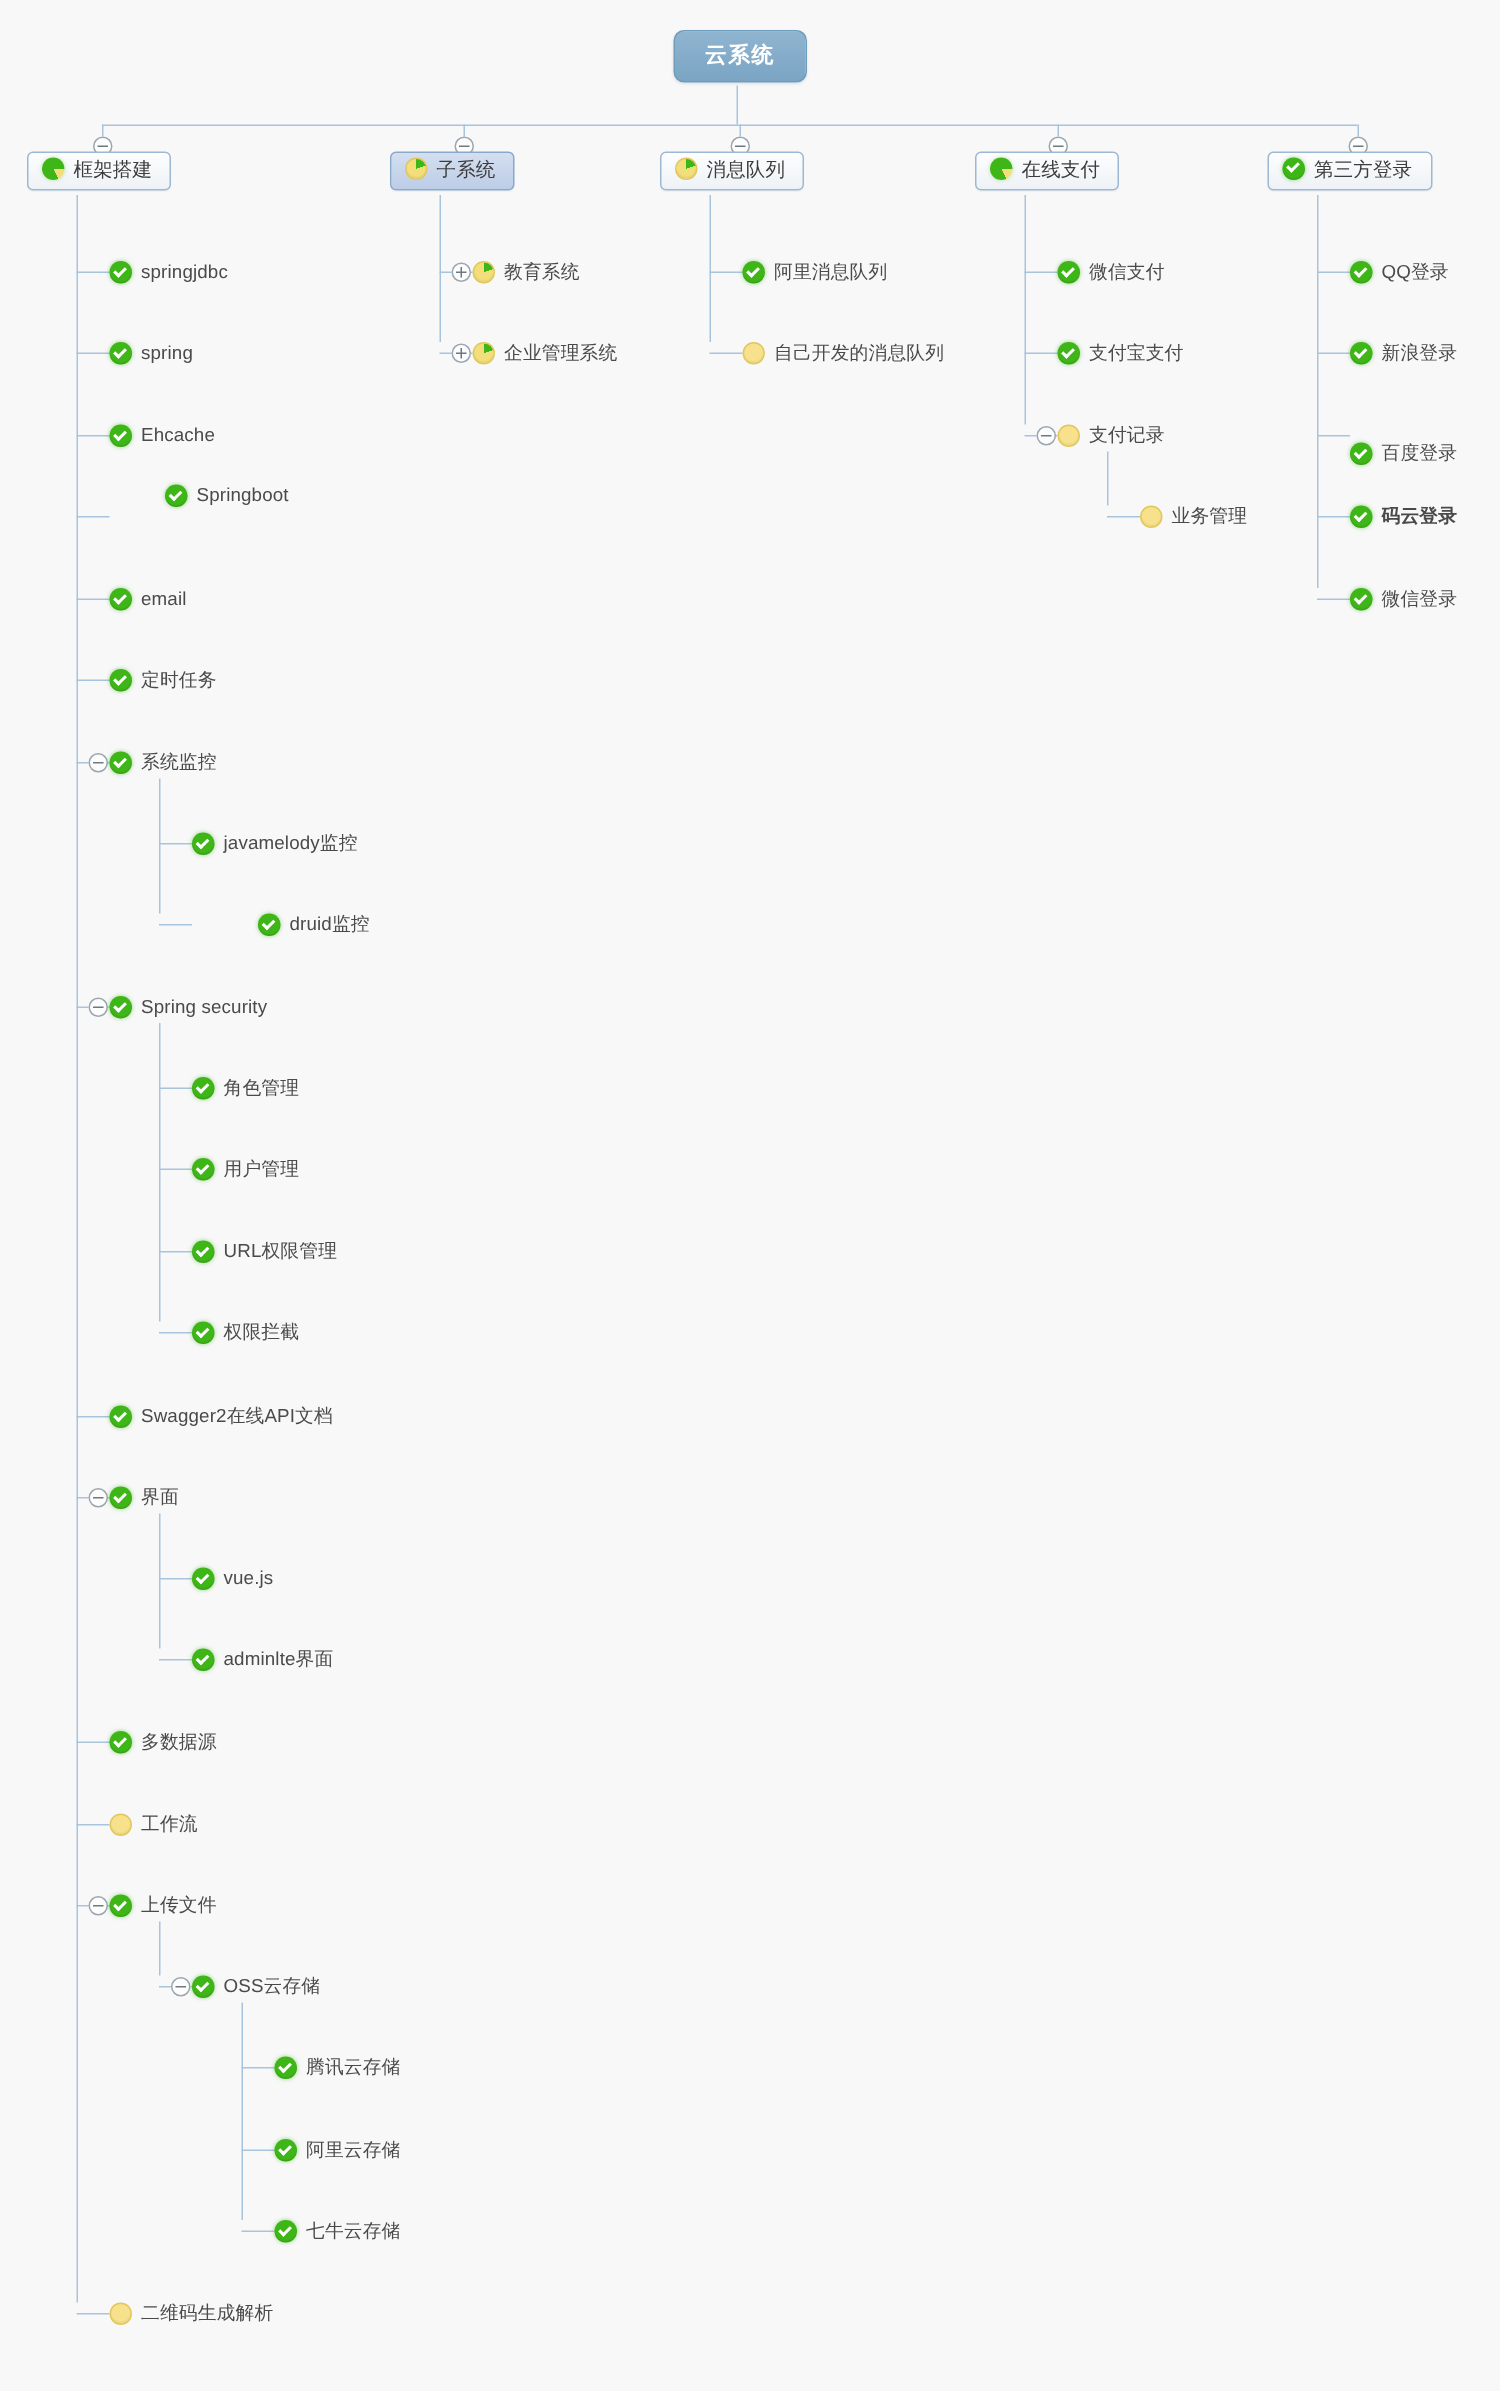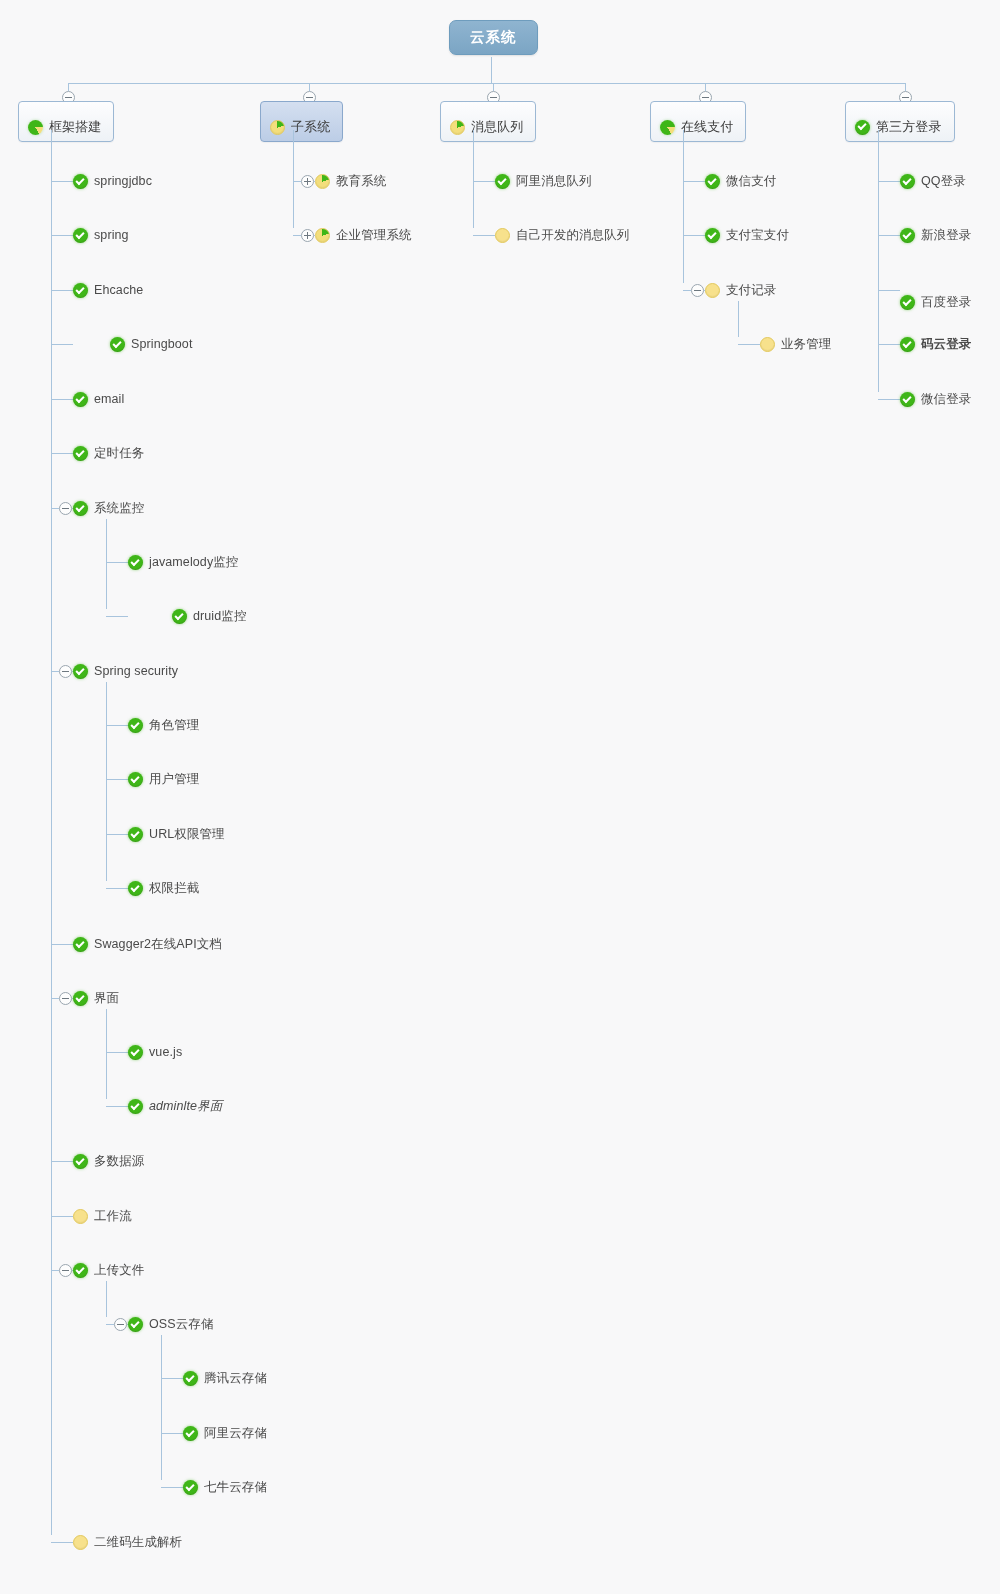--- a/index.html
+++ b/index.html
@@ -22,24 +22,23 @@
 
   .node .lbl{
     font-size:12.5px;color:#4a4a4a;letter-spacing:.1px;line-height:1;
   }
 
   
   .node.boxed{
     border:1px solid #9cb8d4;
     border-radius:4px;
     background:linear-gradient(180deg,#fdfdfe 0%,#eef2f6 100%);
-    padding:16px 12px 5px 9px;
+    padding:1px 12px 5px 9px;
     box-shadow:0 1px 1px rgba(0,0,0,.04);
     height:18px;
-    font-family:Liberation Mono, monospace;
   }
   .node.boxed.sel{
     background:linear-gradient(180deg,#d4dff0 0%,#bccde6 100%);
     border-color:#8aa8cc;
   }
   .node.boxed .lbl{font-size:13px;color:#3c3c3c;}
 
   
   .node.root{
     border:1px solid #6e9cbd;
@@ -129,21 +128,21 @@
     <div class="node" style="left: 73px; top: 228px;">
       <span class="sicon done"></span>
       <span class="lbl">spring</span>
     </div>
     <div class="hline" style="left: 51px; top: 290px; width: 22px;"></div>
     <div class="node" style="left: 73px; top: 283px;">
       <span class="sicon done"></span>
       <span class="lbl">Ehcache</span>
     </div>
     <div class="hline" style="left: 51px; top: 344px; width: 22px;"></div>
-    <div class="node" style="left: 73px; top: 337px; padding-left: 37px;">
+    <div class="node" style="left: 73px; top: 323px; padding-left: 37px;">
       <span class="sicon done"></span>
       <span class="lbl">Springboot</span>
     </div>
     <div class="hline" style="left: 51px; top: 399px; width: 22px;"></div>
     <div class="node" style="left: 73px; top: 392px;">
       <span class="sicon done"></span>
       <span class="lbl">email</span>
     </div>
     <div class="hline" style="left: 51px; top: 453px; width: 22px;"></div>
     <div class="node" style="left: 73px; top: 446px;">
@@ -208,21 +207,21 @@
       <span class="sicon done"></span>
       <span class="lbl">界面</span>
     </div>
     <div class="vline" style="left: 106px; top: 1009px; height: 90px;"></div>
     <div class="hline" style="left: 106px; top: 1052px; width: 22px;"></div>
     <div class="node" style="left: 128px; top: 1045px;">
       <span class="sicon done"></span>
       <span class="lbl">vue.js</span>
     </div>
     <div class="hline" style="left: 106px; top: 1106px; width: 22px;"></div>
-    <div class="node" style="left: 128px; top: 1099px; font-style: italic;">
+    <div class="node" style="left: 128px; top: 1099px;">
       <span class="sicon done"></span>
       <span class="lbl">adminlte界面</span>
     </div>
     <div class="hline" style="left: 51px; top: 1161px; width: 22px;"></div>
     <div class="node" style="left: 73px; top: 1154px;">
       <span class="sicon done"></span>
       <span class="lbl">多数据源</span>
     </div>
     <div class="hline" style="left: 51px; top: 1216px; width: 22px;"></div>
     <div class="node" style="left: 73px; top: 1209px;">

